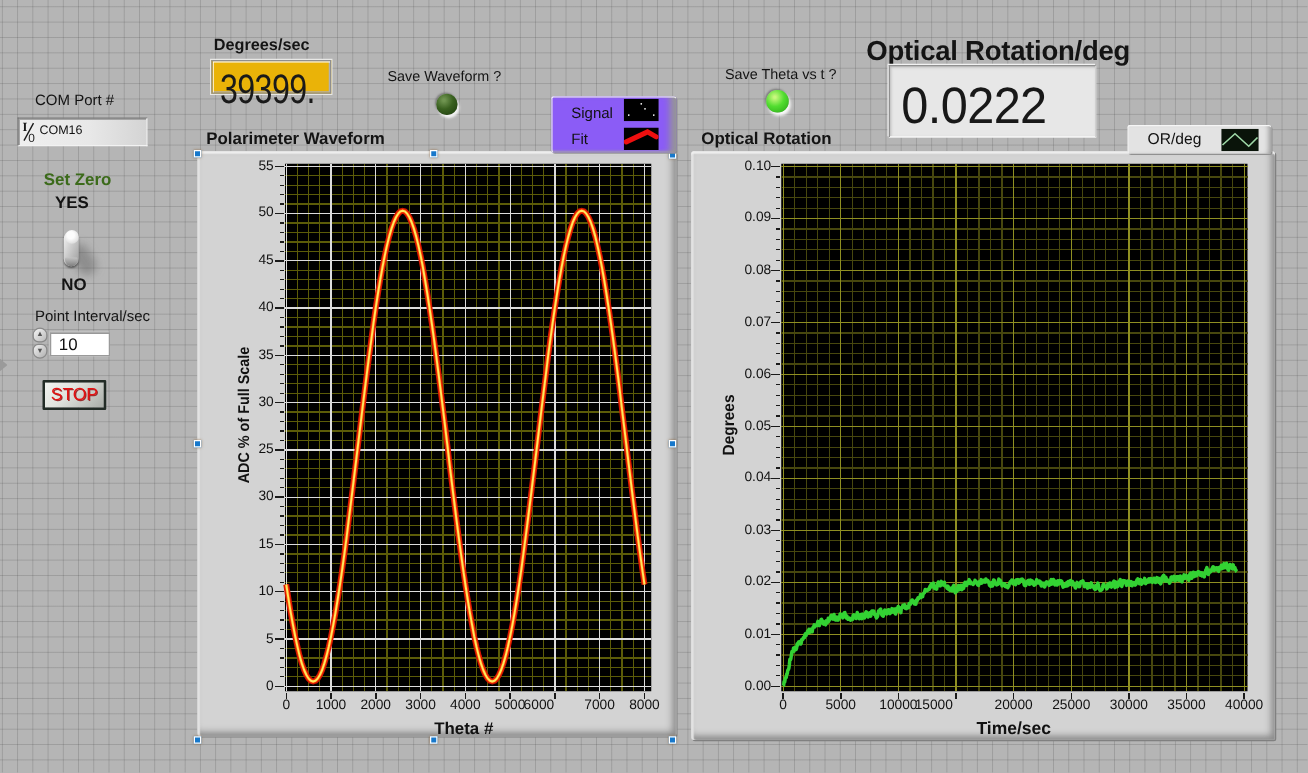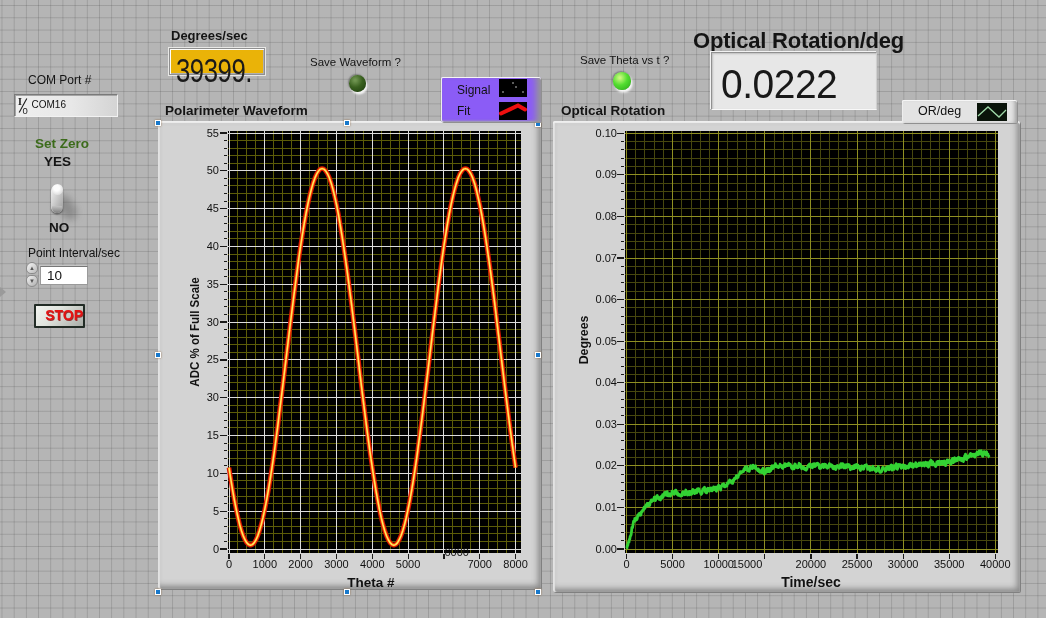--- a/index.html
+++ b/index.html
@@ -46,21 +46,21 @@
 
 <div class="abs" style="left:26px;top:262px;width:12px;height:25px">
  <div style="position:absolute;left:0;top:0;width:12px;height:12px;border-radius:50% 50% 40% 40%;background:linear-gradient(135deg,#f5f5f5,#b9b9b9);border:1px solid #8a8a8a;font-size:6px;line-height:10px;text-align:center;color:#555">▲</div>
  <div style="position:absolute;left:0;bottom:0;width:12px;height:12px;border-radius:40% 40% 50% 50%;background:linear-gradient(135deg,#f0f0f0,#b0b0b0);border:1px solid #8a8a8a;font-size:6px;line-height:11px;text-align:center;color:#555">▼</div>
 </div>
 <div class="abs" style="left:40px;top:266px;width:48px;height:19px;background:#ffffff;border:1px solid #9a9a9a;border-top-color:#777;box-shadow:-1px -1px 0 #c4c4c4">
   <div style="position:absolute;left:6px;top:1px;font-size:13.5px;color:#111">10</div>
 </div>
 
 <div class="abs" style="left:34px;top:304px;width:51px;height:24px;background:linear-gradient(135deg,#f2f4f0 0%,#e0e4de 40%,#a9ada8 100%);border:2px solid #222c26;border-radius:1px">
-  <div style="position:absolute;left:0;top:1px;width:100%;text-align:right;font-size:14px;font-weight:bold;color:#e61212;text-shadow:0.8px 0.8px 0 #9a3030">STOP</div>
+  <div style="position:absolute;left:0;top:1px;width:100%;text-align:center;font-size:14px;font-weight:normal;color:#e61212;text-shadow:0.8px 0.8px 0 #9a3030">STOP</div>
 </div>
 
 <div class="abs" style="left:0;top:287px;width:6px;height:10px;background:#9a9a9a;clip-path:polygon(0 0,100% 50%,0 100%)"></div>
 
 <div class="lab" style="left:310px;top:56px;font-size:11.5px">Save Waveform ?</div>
 <div class="ledwrap" style="left:349px;top:75px;width:16.5px;height:16.5px;background:radial-gradient(circle at 36% 30%,#6f9450 6%,#39601f 45%,#20400f 90%);box-shadow:1.5px 2.5px 2px rgba(255,255,255,0.85), -1px -1px 1.5px rgba(90,90,90,0.6)"></div>
 
 <div class="lab" style="left:580px;top:54px;font-size:11.5px">Save Theta vs t ?</div>
 <div class="ledwrap" style="left:613px;top:72px;width:17.5px;height:17.5px;background:radial-gradient(circle at 38% 32%,#c8f77e 5%,#52dd30 45%,#2fae1c 90%);box-shadow:1.5px 2.5px 2.5px rgba(255,255,255,0.95), -1px -1px 1.5px rgba(90,90,90,0.6)"></div>
 
@@ -282,21 +282,21 @@
 <div class="tl" style="left:159px;top:240.0px;width:60px;text-align:right">40</div>
 <div class="tl" style="left:159px;top:202.1px;width:60px;text-align:right">45</div>
 <div class="tl" style="left:159px;top:164.3px;width:60px;text-align:right">50</div>
 <div class="tl" style="left:159px;top:126.5px;width:60px;text-align:right">55</div> 
 <div class="tl" style="left:204.0px;top:558px;width:50px;text-align:center">0</div>
 <div class="tl" style="left:239.8px;top:558px;width:50px;text-align:center">1000</div>
 <div class="tl" style="left:275.6px;top:558px;width:50px;text-align:center">2000</div>
 <div class="tl" style="left:311.5px;top:558px;width:50px;text-align:center">3000</div>
 <div class="tl" style="left:347.3px;top:558px;width:50px;text-align:center">4000</div>
 <div class="tl" style="left:383.1px;top:558px;width:50px;text-align:center">5000</div>
-<div class="tl" style="left:418.9px;top:546px;width:50px;text-align:right">6000</div>
+<div class="tl" style="left:418.9px;top:558px;width:50px;text-align:left">6000</div>
 <div class="tl" style="left:454.7px;top:558px;width:50px;text-align:center">7000</div>
 <div class="tl" style="left:490.6px;top:558px;width:50px;text-align:center">8000</div>
 <div class="abs bold" style="left:321px;top:575px;width:100px;text-align:center;font-size:13.5px;color:#111">Theta #</div>
 
 <div class="handle" style="left:155px;top:120px"></div>
 <div class="handle" style="left:343.5px;top:120px"></div>
 <div class="handle" style="left:535px;top:120.5px"></div>
 <div class="handle" style="left:155px;top:352px"></div>
 <div class="handle" style="left:535px;top:352px"></div>
 <div class="handle" style="left:155px;top:588.5px"></div>

